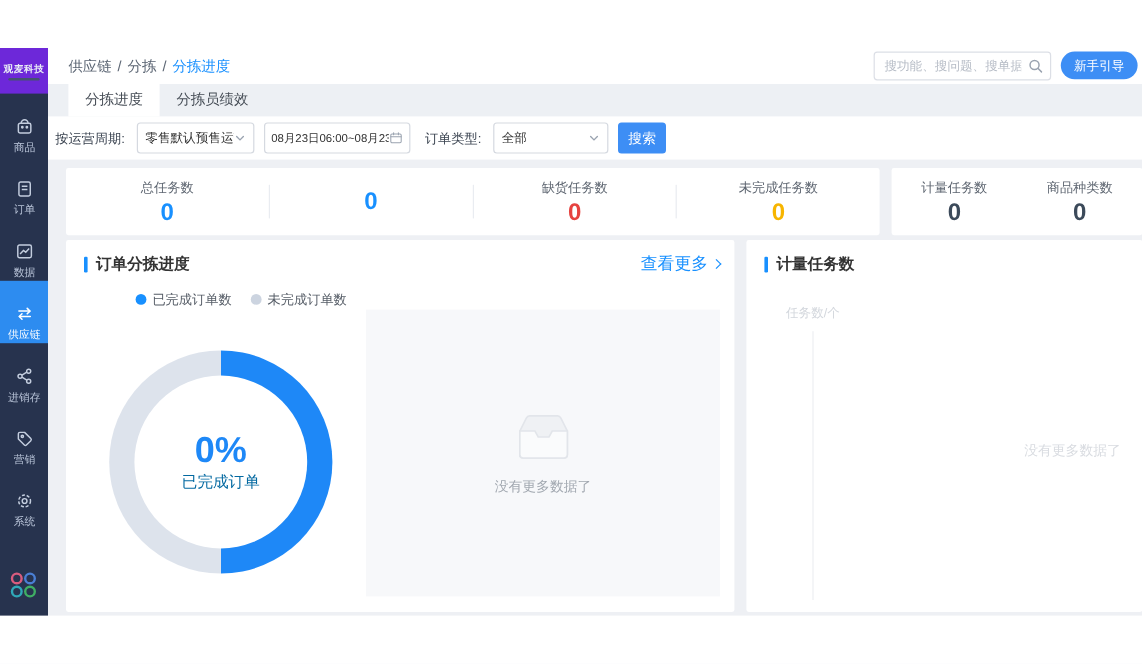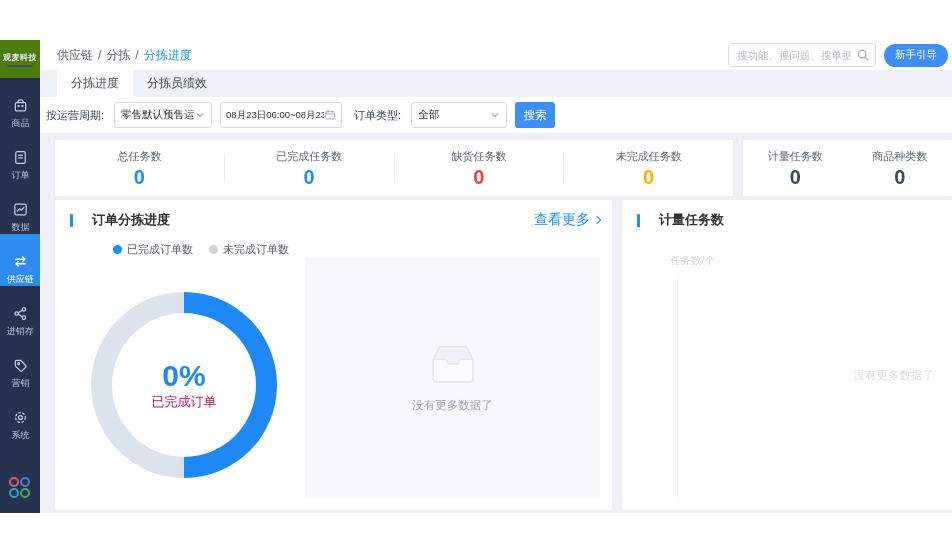--- a/index.html
+++ b/index.html
@@ -3,21 +3,21 @@
 <meta charset="utf-8">
 <style>
   * { margin:0; padding:0; box-sizing:border-box; }
   html,body { background:#fff; }
   body { font-family:"Liberation Sans", sans-serif; }
   .page { position:relative; width:952px; height:553px; background:#fff; overflow:hidden; }
   .app { position:absolute; top:40px; left:0; width:952px; height:473px; display:flex; }
 
   
   .sidebar { width:40px; background:#27334e; display:flex; flex-direction:column; flex-shrink:0; }
-  .logo { height:38px; background:#4d7c0f; display:flex; flex-direction:column; align-items:center; justify-content:center; }
+  .logo { height:38px; background:#6d28d9; display:flex; flex-direction:column; align-items:center; justify-content:center; }
   .logo .brand-name { color:#e8edf5; font-size:8px; font-weight:bold; letter-spacing:0.5px; white-space:nowrap; }
   .logo .brand-sub { width:26px; height:2px; margin-top:2px; background:#45536f; border-radius:1px; }
   .nav { display:flex; flex-direction:column; }
   .nav-item { height:52px; display:flex; flex-direction:column; align-items:center; justify-content:flex-end; color:#b9c4d8; cursor:pointer; }
   .nav-item .nav-label { font-size:9.5px; margin-top:3px; transform:scale(0.95); white-space:nowrap; }
   .nav-item svg { stroke:#c3cdde; }
   .nav-item.active { background:#2d8cf0; color:#ffffff; }
   .nav-item.active svg { stroke:#ffffff; }
   .sidebar-bottom { margin-top:auto; margin-bottom:14px; display:flex; justify-content:center; }
   .clover { width:22px; height:22px; display:grid; grid-template-columns:11px 11px; grid-template-rows:11px 11px; }
@@ -27,21 +27,21 @@
   .clover .r3 { border-color:#2fa8b8; }
   .clover .r4 { border-color:#3fae64; }
 
   
   .main { flex:1; background:#eef0f4; display:flex; flex-direction:column; min-width:0; }
 
   .topbar { height:30px; background:#fff; display:flex; align-items:center; justify-content:space-between; padding:0 4px 0 17px; flex-shrink:0; }
   .breadcrumb { font-size:12px; color:#5a6472; display:flex; align-items:center; gap:5px; }
   .bc-link { cursor:pointer; }
   .bc-current { color:#1890ff; }
-  .topbar-right { display:flex; align-items:center; gap:8px; }
+  .topbar-right { display:flex; gap:8px; }
   .searchbox { position:relative; width:148px; height:24px; }
   .searchbox input { width:100%; height:100%; border:1px solid #dcdfe6; border-radius:3px; padding:0 24px 0 8px; font-size:10.5px; color:#333; outline:none; font-family:inherit; }
   .searchbox input::placeholder { color:#b6bcc6; }
   .search-icon { position:absolute; right:6px; top:5px; }
   .guide-btn { height:23px; padding:0 11px; background:#3d8ef5; color:#fff; border:none; border-radius:12px; font-size:10.5px; cursor:pointer; white-space:nowrap; font-family:inherit; }
 
   .tabbar { height:27px; background:#edf0f4; display:flex; padding-left:17px; flex-shrink:0; }
   .tab { height:27px; line-height:27px; padding:0 14px; font-size:12px; color:#454c55; cursor:pointer; white-space:nowrap; }
   .tab.active { background:#fff; }
 
@@ -67,41 +67,41 @@
   .stat { flex:1; text-align:center; }
   .stat-label { font-size:11px; color:#5d6570; margin-bottom:3px; }
   .stat-value { font-size:20px; font-weight:bold; line-height:1; }
   .c-blue { color:#1890ff; } .c-red { color:#e64340; } .c-yellow { color:#f7b500; } .c-dark { color:#3c4a5a; }
   .stat-divider { width:1px; height:28px; background:#e9ecf1; }
 
   .panels-row { display:flex; padding-left:15px; gap:10px; flex:1; margin-bottom:3px; min-height:0; }
   .panel-left { width:557px; position:relative; overflow:hidden; }
   .panel-right { flex:1; position:relative; overflow:hidden; }
   .panel-header { display:flex; align-items:center; justify-content:space-between; padding:11px 12px 0 15px; }
-  .panel-title { display:flex; align-items:center; font-size:13px; font-weight:bold; color:#333;gap:12px; }
+  .panel-title { display:flex; align-items:center; font-size:13px; font-weight:bold; color:#333; }
   .title-bar { display:inline-block; width:3px; height:13px; background:#1890ff; margin-right:7px; border-radius:1px; }
   .more-link { display:flex; align-items:center; font-size:14px; color:#1890ff; cursor:pointer; text-decoration:none; }
   .chev-right { width:6px; height:6px; border-top:1.5px solid #1890ff; border-right:1.5px solid #1890ff; transform:rotate(45deg); margin-left:4px; }
 
   .legend { display:flex; align-items:center; gap:16px; margin:13px 0 0 58px; }
   .legend-item { display:flex; align-items:center; gap:5px; font-size:11px; color:#555c66; cursor:pointer; }
   .dot { width:9px; height:9px; border-radius:50%; }
   .dot-blue { background:#1890ff; }
   .dot-gray { background:#ccd4e0; }
 
   .donut { position:absolute; left:36px; top:92px; width:186px; height:186px; border-radius:50%;
            background:conic-gradient(#1e88f7 0% 50%, #dde3ec 50% 100%); }
   .donut-hole { position:absolute; inset:21px; background:#fff; border-radius:50%; display:flex; flex-direction:column; align-items:center; justify-content:center; }
   .donut-pct { font-size:30px; font-weight:bold; color:#1e88f7; }
-  .donut-cap { font-size:13px; color:#be185d; margin-top:0; }
+  .donut-cap { font-size:13px; color:#0369a1; margin-top:0; }
 
   .empty-panel { position:absolute; left:250px; top:58px; width:295px; height:239px; background:#f7f8fa; display:flex; flex-direction:column; align-items:center; justify-content:center; }
   .empty-text { font-size:11.5px; color:#a2a8b0; margin-top:10px; }
 
-  .axis-label { position:absolute; left:48px; top:54px; font-size:10.5px; color:#d3d7dd; }
+  .axis-label { position:absolute; left:33px; top:54px; font-size:10.5px; color:#d3d7dd; }
   .axis-line { position:absolute; left:55px; top:76px; bottom:10px; width:1px; background:#edeff2; }
   .faint-empty { position:absolute; right:18px; top:168px; font-size:11.5px; color:#d9dce1; }
 
   svg { display:block; }
 </style>
 </head>
 <body>
 
 <div class="page">
 <div class="app">
@@ -259,21 +259,20 @@
     <div class="band"></div>
 
     <div class="stats-row">
       <div class="card stats-card primary">
         <div class="stat">
           <div class="stat-label">总任务数</div>
           <div class="stat-value c-blue">0</div>
         </div>
         <div class="stat-divider"></div>
         <div class="stat">
-          <div class="stat-label">已完成任务数</div>
           <div class="stat-value c-blue">0</div>
         </div>
         <div class="stat-divider"></div>
         <div class="stat">
           <div class="stat-label">缺货任务数</div>
           <div class="stat-value c-red">0</div>
         </div>
         <div class="stat-divider"></div>
         <div class="stat">
           <div class="stat-label">未完成任务数</div>

